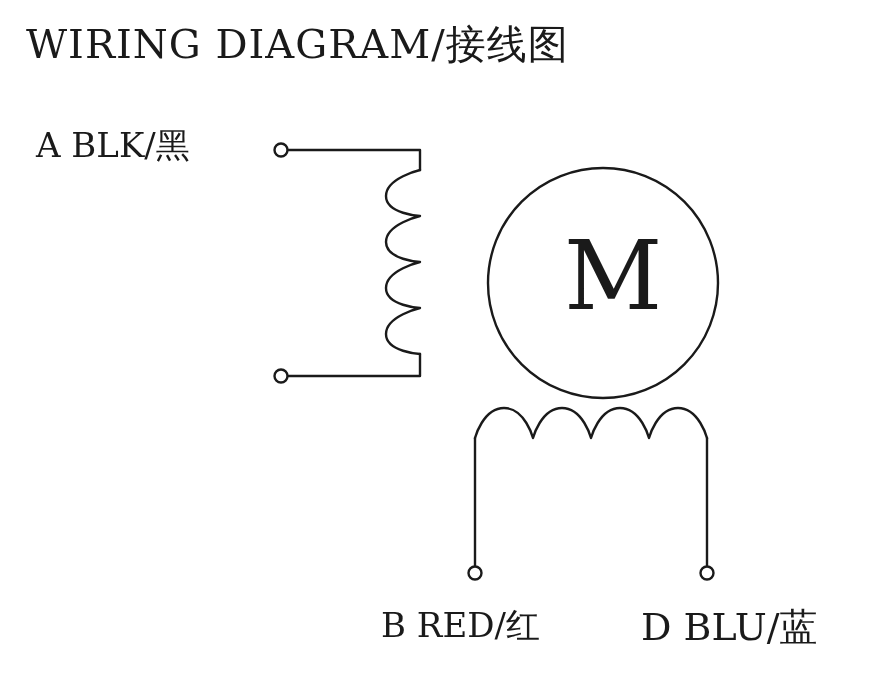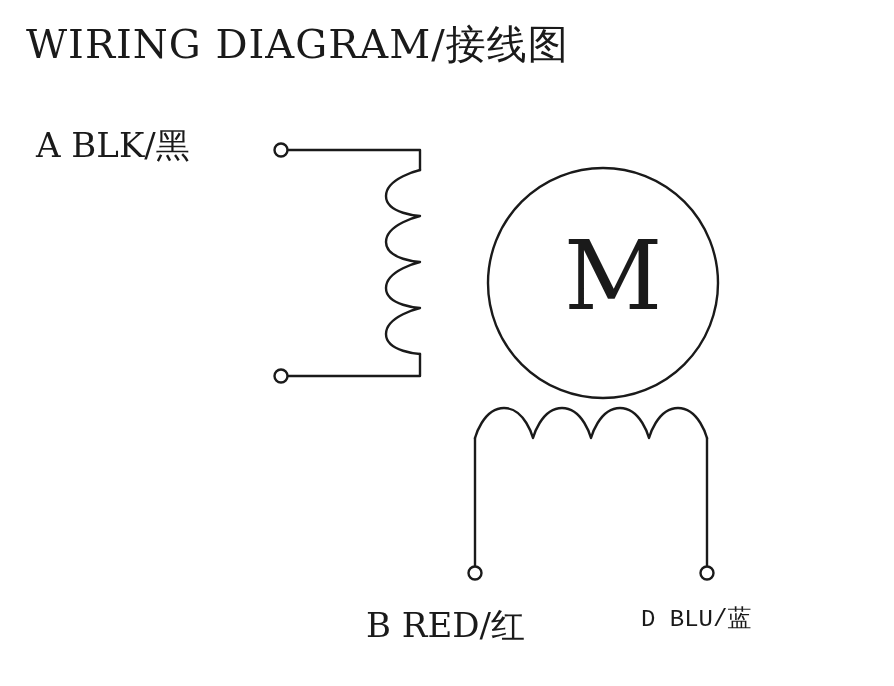--- a/index.html
+++ b/index.html
@@ -40,29 +40,28 @@
     top: 128px;
     font-size: 34px;
     text-align: center;
   }
   #label-c {
     left: 36px;
     top: 357px;
     font-size: 34px;
   }
   #label-b {
-    left: 366px;
+    left: 381px;
     top: 608px;
     font-size: 34px;
   }
   #label-d {
     left: 641px;
     top: 608px;
-    font-size: 24px;
-    font-family: Liberation Mono, monospace;
+    font-size: 38px;
   }
   #motor-letter {
     left: 564px;
     top: 228px;
     font-size: 96px;
     line-height: 1;
   }
   svg {
     position: absolute;
     left: 0;

